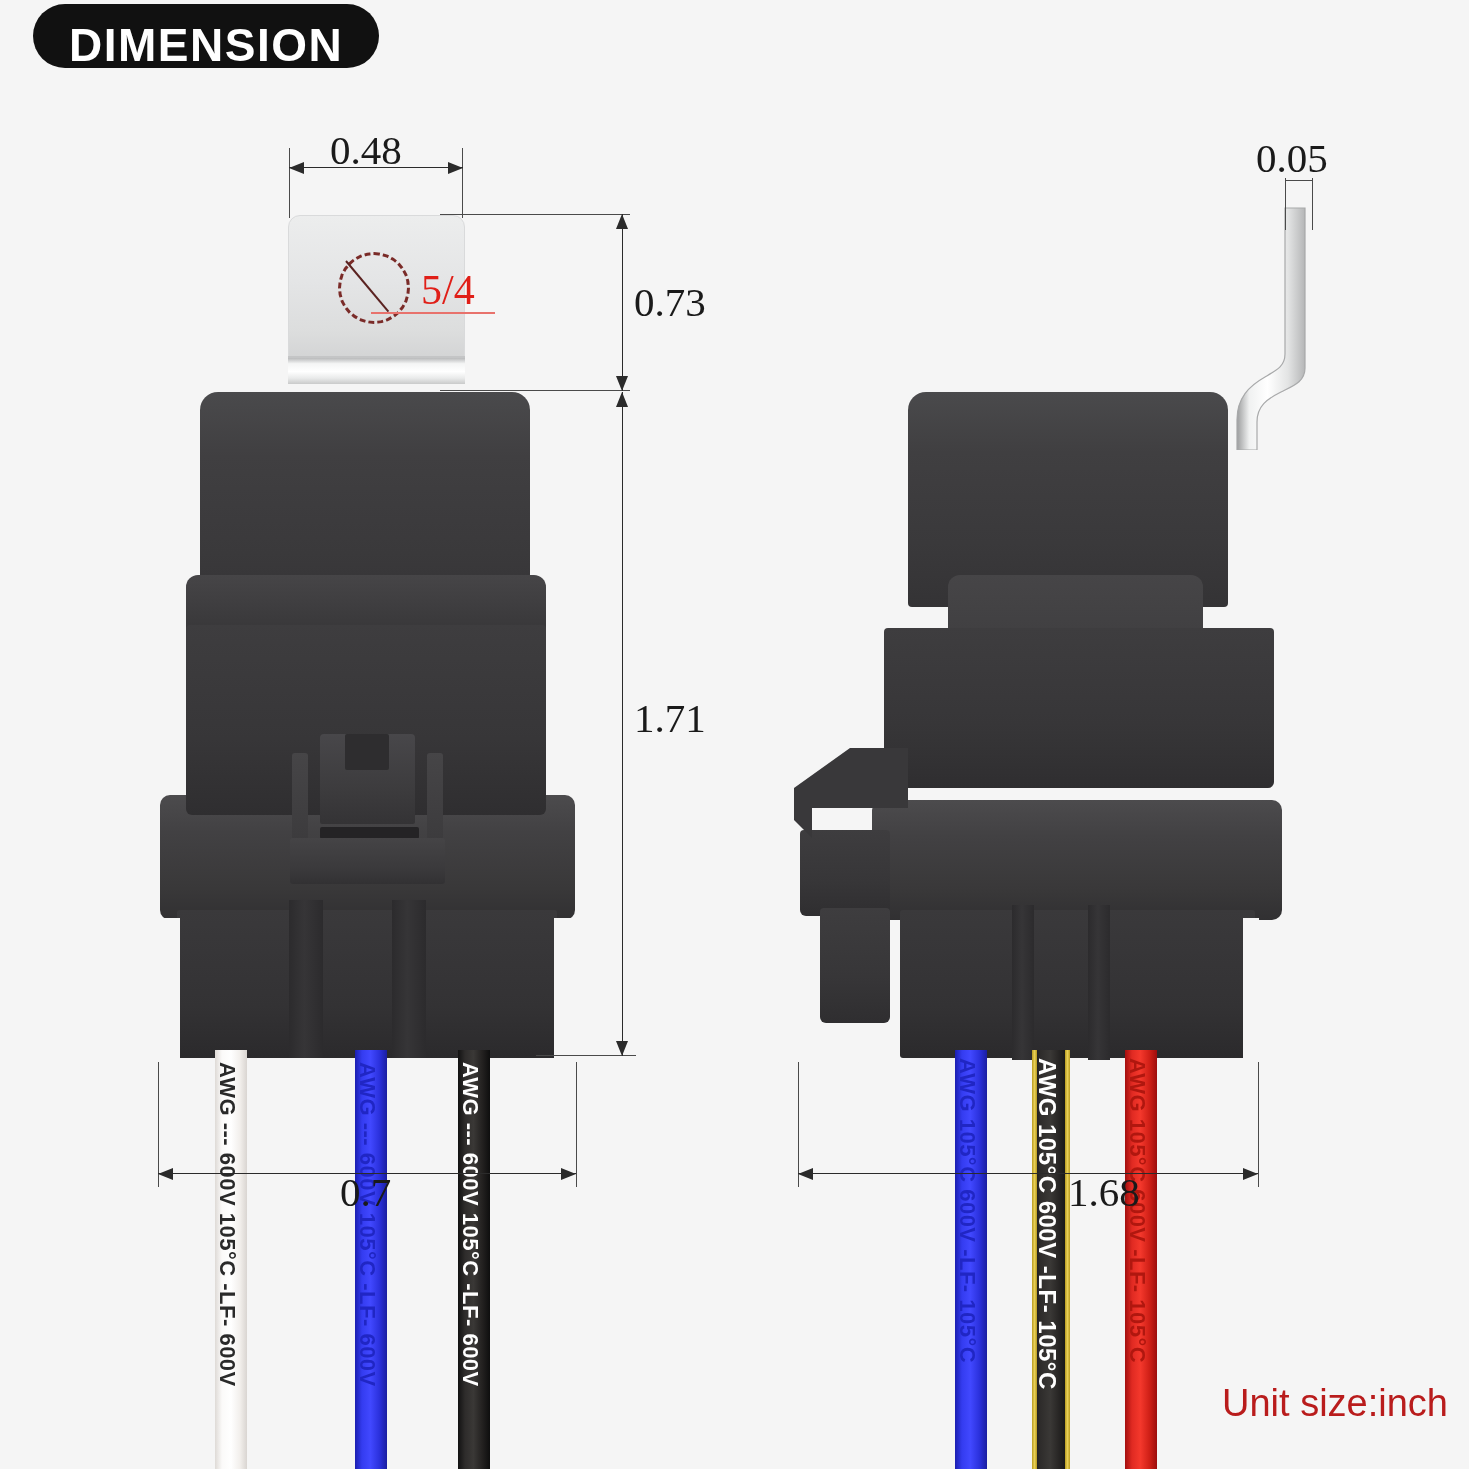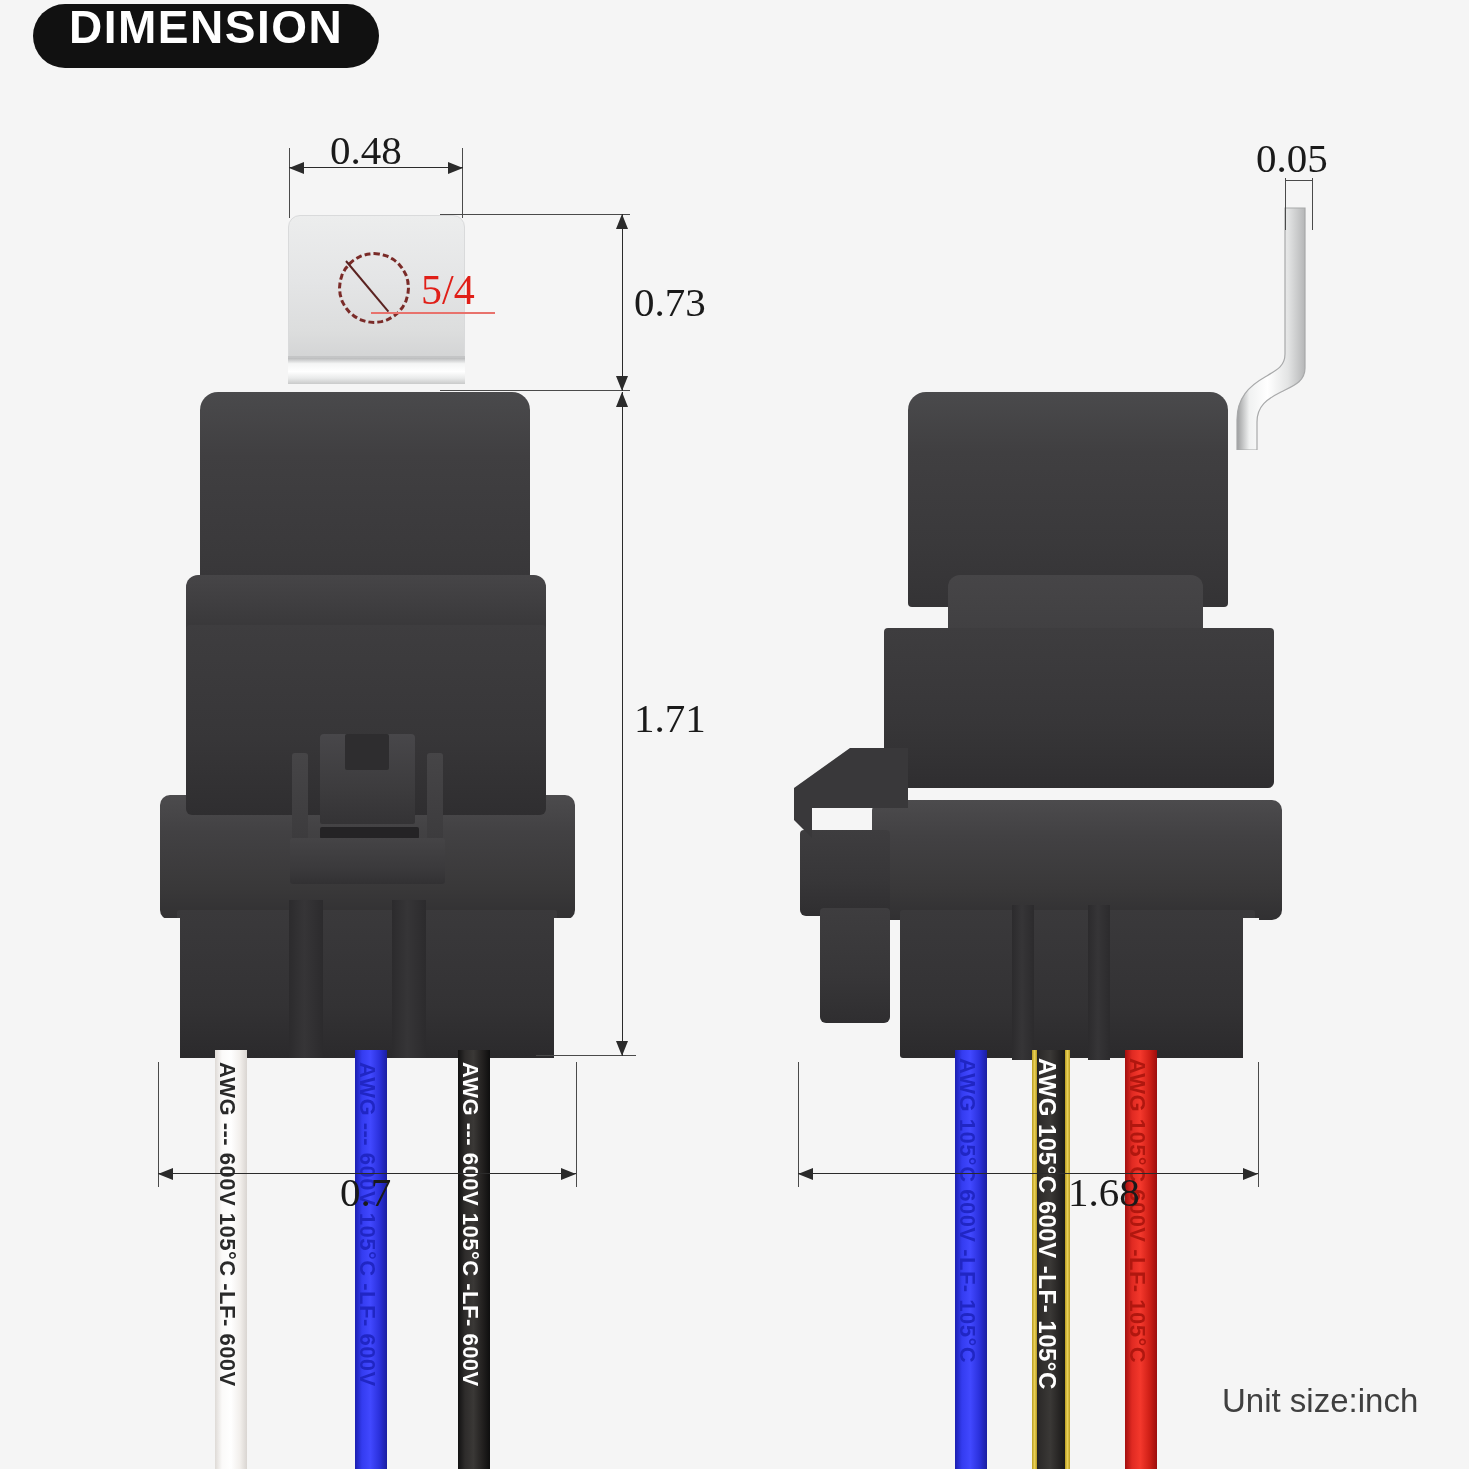--- a/index.html
+++ b/index.html
@@ -10,42 +10,42 @@
     position:relative;overflow:hidden;
     -webkit-font-smoothing:antialiased;
   }
   .stage{position:absolute;inset:0;}
 
   
   .badge{
     position:absolute;left:33px;top:4px;
     height:64px;padding:0 36px;
     background:#111111;border-radius:34px;
-    display:flex;align-items:flex-start;justify-content:center;
+    display:flex;align-items:flex-end;justify-content:center;
   }
   .badge span{
     color:#ffffff;font-size:46px;font-weight:bold;
     letter-spacing:1.5px;line-height:1;
     font-family:"Liberation Sans", sans-serif;
   }
 
   
   .abs{position:absolute;}
   .dimtext{
     position:absolute;color:#1a1a1a;
     font-size:41px;font-family:"Liberation Serif", serif;
     letter-spacing:0px;white-space:nowrap;line-height:1;
   }
   .redtext{
     position:absolute;color:#e01f18;
     font-size:42px;font-family:"Liberation Serif", serif;
     white-space:nowrap;line-height:1;
   }
   .unittext{
-    position:absolute;color:#404040;font-size:33px;
+    position:absolute;color:#b91c1c;font-size:38px;
     font-family:"Liberation Sans", sans-serif;white-space:nowrap;
   }
 
   
   .hline{position:absolute;height:1px;background:#2b2b2b;}
   .vline{position:absolute;width:1px;background:#2b2b2b;}
   .hline.thin{background:#4a4a4a;}
   .vline.thin{background:#4a4a4a;}
 
   

